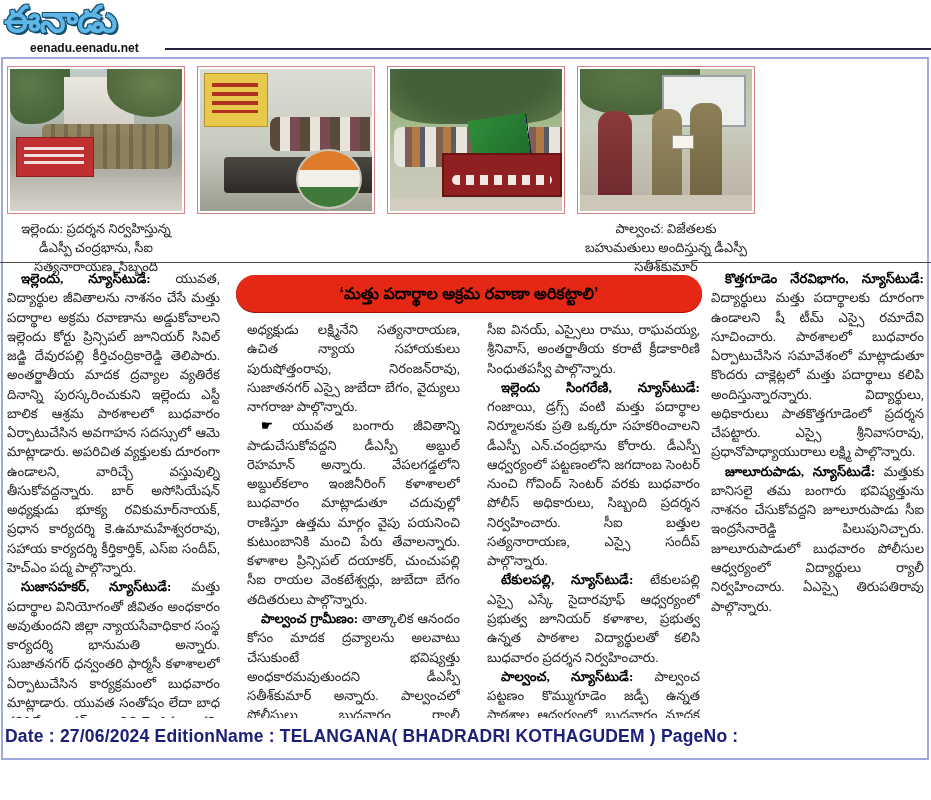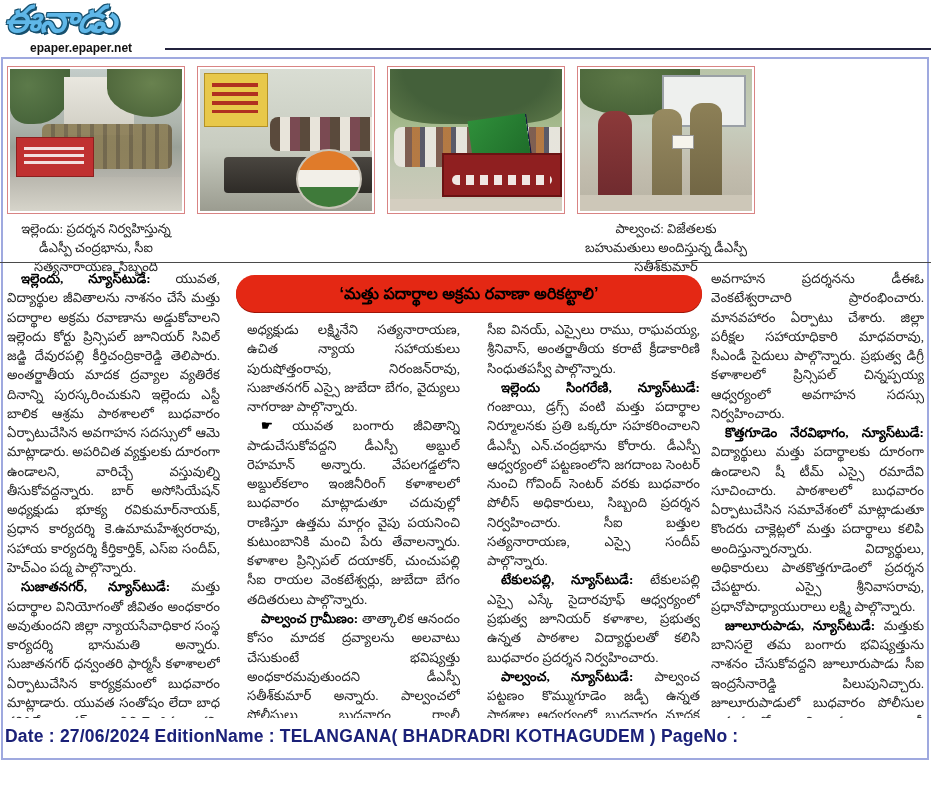--- a/index.html
+++ b/index.html
@@ -9,21 +9,20 @@
     font-family:"Liberation Serif","DejaVu Serif",serif; overflow:hidden;
   }
 
   
   .masthead { position:absolute; top:0; left:4px; width:200px; }
   .logo-text {
     font-family:"DejaVu Sans",sans-serif; font-weight:bold; font-size:37px; line-height:40px;
     color:#5fb7e8; letter-spacing:-1px;
     text-shadow:-1px -1px 0 #17506e, 1px -1px 0 #17506e, -1px 1px 0 #17506e,
                  2px 2px 0 #17506e, 0 1px 0 #17506e;
-    font-style:italic;
   }
   .site-url {
     font-family:"Liberation Sans",sans-serif; font-weight:bold; font-size:12px;
     color:#111; margin:1px 0 0 26px;
   }
   .top-rule { position:absolute; top:48px; left:165px; width:766px; height:2px; background:#23233d; }
 
   
   .clip-border {
     position:absolute; top:57px; left:1px; width:928px; height:703px;
@@ -114,21 +113,21 @@
     font-size:17.5px; color:#1b2178; letter-spacing:.2px;
   }
 </style>
 </head>
 <body>
 
 <div class="page">
 
   <div class="masthead">
     <div class="logo-text">ఈనాడు</div>
-    <div class="site-url">epaper.epaper.net</div>
+    <div class="site-url">eenadu.eenadu.net</div>
   </div>
   <div class="top-rule"></div>
 
   <div class="clip-border"></div>
 
   <div class="photo-strip">
 
     <div class="photo-card">
       <div class="photo-frame">
         <div class="photo ph1">
@@ -189,38 +188,37 @@
   <div class="strip-divider"></div>
 
   <div class="headline-band">
     <span class="headline-text">‘మత్తు పదార్థాల అక్రమ రవాణా అరికట్టాలి’</span>
   </div>
 
   <div class="article">
 
     <div class="col">
       <p class="dateline"><span class="lead">ఇల్లెందు, న్యూస్‌టుడే:</span> <span>యువత, విద్యార్థుల జీవితాలను నాశనం చేసే మత్తు పదార్థాల అక్రమ రవాణాను అడ్డుకోవాలని ఇల్లెందు కోర్టు ప్రిన్సిపల్ జూనియర్ సివిల్ జడ్జి దేవురపల్లి కీర్తిచంద్రికారెడ్డి తెలిపారు. అంతర్జాతీయ మాదక ద్రవ్యాల వ్యతిరేక దినాన్ని పురస్కరించుకుని ఇల్లెందు ఎస్టీ బాలిక ఆశ్రమ పాఠశాలలో బుధవారం ఏర్పాటుచేసిన అవగాహన సదస్సులో ఆమె మాట్లాడారు. అపరిచిత వ్యక్తులకు దూరంగా ఉండాలని, వారిచ్చే వస్తువుల్ని తీసుకోవద్దన్నారు. బార్ అసోసియేషన్ అధ్యక్షుడు భూక్య రవికుమార్‌నాయక్, ప్రధాన కార్యదర్శి కె.ఉమామహేశ్వరరావు, సహాయ కార్యదర్శి కీర్తికార్తిక్, ఎస్‌ఐ సందీప్, హెచ్‌ఎం పద్మ పాల్గొన్నారు.</span></p>
-      <p class="dateline"><span class="lead">సుజాతనగర్, న్యూస్‌టుడే:</span> <span>మత్తు పదార్థాల వినియోగంతో జీవితం అంధకారం అవుతుందని జిల్లా న్యాయసేవాధికార సంస్థ కార్యదర్శి భానుమతి అన్నారు. సుజాతనగర్ ధన్వంతరి ఫార్మసీ కళాశాలలో ఏర్పాటుచేసిన కార్యక్రమంలో బుధవారం మాట్లాడారు. యువత సంతోషం లేదా బాధ కలిగితే డ్రగ్స్ వినియోగిస్తున్నారని, అనంతరం దానికి బానిసవుతున్నారన్నారు. బార్ అసోసియేషన్</span></p>
+      <p class="dateline"><span class="lead">సుజాసహకర్, న్యూస్‌టుడే:</span> <span>మత్తు పదార్థాల వినియోగంతో జీవితం అంధకారం అవుతుందని జిల్లా న్యాయసేవాధికార సంస్థ కార్యదర్శి భానుమతి అన్నారు. సుజాతనగర్ ధన్వంతరి ఫార్మసీ కళాశాలలో ఏర్పాటుచేసిన కార్యక్రమంలో బుధవారం మాట్లాడారు. యువత సంతోషం లేదా బాధ కలిగితే డ్రగ్స్ వినియోగిస్తున్నారని, అనంతరం దానికి బానిసవుతున్నారన్నారు. బార్ అసోసియేషన్</span></p>
     </div>
 
     <div class="col under-headline">
       <p class="cont"><span>అధ్యక్షుడు లక్ష్మినేని సత్యనారాయణ, ఉచిత న్యాయ సహాయకులు పురుషోత్తంరావు, నిరంజన్‌రావు, సుజాతనగర్ ఎస్సై జుబేదా బేగం, వైద్యులు నాగరాజు పాల్గొన్నారు.</span></p>
       <p class="dateline"><span class="lead">☛</span> <span>యువత బంగారు జీవితాన్ని పాడుచేసుకోవద్దని డీఎస్పీ అబ్దుల్ రెహమాన్ అన్నారు. వేపలగడ్డలోని అబ్దుల్‌కలాం ఇంజినీరింగ్ కళాశాలలో బుధవారం మాట్లాడుతూ చదువుల్లో రాణిస్తూ ఉత్తమ మార్గం వైపు పయనించి కుటుంబానికి మంచి పేరు తేవాలన్నారు. కళాశాల ప్రిన్సిపల్ దయాకర్, చుంచుపల్లి సీఐ రాయల వెంకటేశ్వర్లు, జుబేదా బేగం తదితరులు పాల్గొన్నారు.</span></p>
       <p class="dateline"><span class="lead">పాల్వంచ గ్రామీణం:</span> <span>తాత్కాలిక ఆనందం కోసం మాదక ద్రవ్యాలను అలవాటు చేసుకుంటే భవిష్యత్తు అంధకారమవుతుందని డీఎస్పీ సతీశ్‌కుమార్ అన్నారు. పాల్వంచలో పోలీసులు బుధవారం ర్యాలీ నిర్వహించారు. మత్తు పదార్థాల అనర్థాలపై చిత్రలేఖన, వ్యాసరచన పోటీలు నిర్వహించారు. విజేతలకు బహుమతులందించారు.</span></p>
     </div>
 
     <div class="col under-headline">
       <p class="cont"><span>సీఐ వినయ్, ఎస్సైలు రాము, రాఘవయ్య, శ్రీనివాస్, అంతర్జాతీయ కరాటే క్రీడాకారిణి సింధుతపస్వీ పాల్గొన్నారు.</span></p>
       <p class="dateline"><span class="lead">ఇల్లెందు సింగరేణి, న్యూస్‌టుడే:</span> <span>గంజాయి, డ్రగ్స్ వంటి మత్తు పదార్థాల నిర్మూలనకు ప్రతి ఒక్కరూ సహకరించాలని డీఎస్పీ ఎన్.చంద్రభాను కోరారు. డీఎస్పీ ఆధ్వర్యంలో పట్టణంలోని జగదాంబ సెంటర్ నుంచి గోవింద్ సెంటర్ వరకు బుధవారం పోలీస్ అధికారులు, సిబ్బంది ప్రదర్శన నిర్వహించారు. సీఐ బత్తుల సత్యనారాయణ, ఎస్సై సందీప్ పాల్గొన్నారు.</span></p>
       <p class="dateline"><span class="lead">టేకులపల్లి, న్యూస్‌టుడే:</span> <span>టేకులపల్లి ఎస్సై ఎస్కే సైదారవూఫ్ ఆధ్వర్యంలో ప్రభుత్వ జూనియర్ కళాశాల, ప్రభుత్వ ఉన్నత పాఠశాల విద్యార్థులతో కలిసి బుధవారం ప్రదర్శన నిర్వహించారు.</span></p>
       <p class="dateline"><span class="lead">పాల్వంచ, న్యూస్‌టుడే:</span> <span>పాల్వంచ పట్టణం కొమ్ముగూడెం జడ్పీ ఉన్నత పాఠశాల ఆధ్వర్యంలో బుధవారం మాదక ద్రవ్యాల ప్రభావంపై నిర్వహించిన</span></p>
     </div>
 
     <div class="col">
-      <p class="cont"><span>అవగాహన ప్రదర్శనను డీఈఓ వెంకటేశ్వరాచారి ప్రారంభించారు. మానవహారం ఏర్పాటు చేశారు. జిల్లా పరీక్షల సహాయాధికారి మాధవరావు, సీఎండీ సైదులు పాల్గొన్నారు. ప్రభుత్వ డిగ్రీ కళాశాలలో ప్రిన్సిపల్ చిన్నప్పయ్య ఆధ్వర్యంలో అవగాహన సదస్సు నిర్వహించారు.</span></p>
       <p class="dateline"><span class="lead">కొత్తగూడెం నేరవిభాగం, న్యూస్‌టుడే:</span> <span>విద్యార్థులు మత్తు పదార్థాలకు దూరంగా ఉండాలని షీ టీమ్ ఎస్సై రమాదేవి సూచించారు. పాఠశాలలో బుధవారం ఏర్పాటుచేసిన సమావేశంలో మాట్లాడుతూ కొందరు చాక్లెట్లలో మత్తు పదార్థాలు కలిపి అందిస్తున్నారన్నారు. విద్యార్థులు, అధికారులు పాతకొత్తగూడెంలో ప్రదర్శన చేపట్టారు. ఎస్సై శ్రీనివాసరావు, ప్రధానోపాధ్యాయురాలు లక్ష్మి పాల్గొన్నారు.</span></p>
       <p class="dateline"><span class="lead">జూలూరుపాడు, న్యూస్‌టుడే:</span> <span>మత్తుకు బానిసలై తమ బంగారు భవిష్యత్తును నాశనం చేసుకోవద్దని జూలూరుపాడు సీఐ ఇంద్రసేనారెడ్డి పిలుపునిచ్చారు. జూలూరుపాడులో బుధవారం పోలీసుల ఆధ్వర్యంలో విద్యార్థులు ర్యాలీ నిర్వహించారు. ఏఎస్సై తిరుపతిరావు పాల్గొన్నారు.</span></p>
     </div>
 
   </div>
 
   <div class="footer-line">Date : 27/06/2024 EditionName : TELANGANA( BHADRADRI KOTHAGUDEM ) PageNo :</div>
 
 </div>
 

